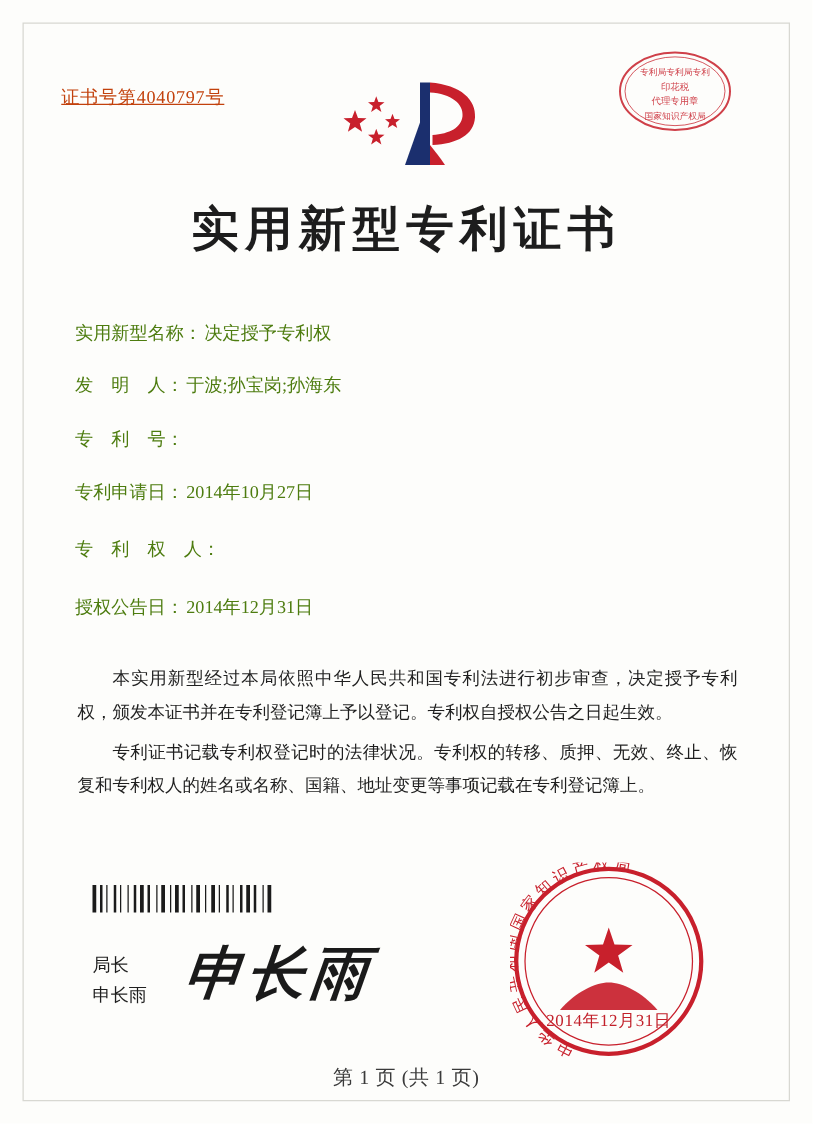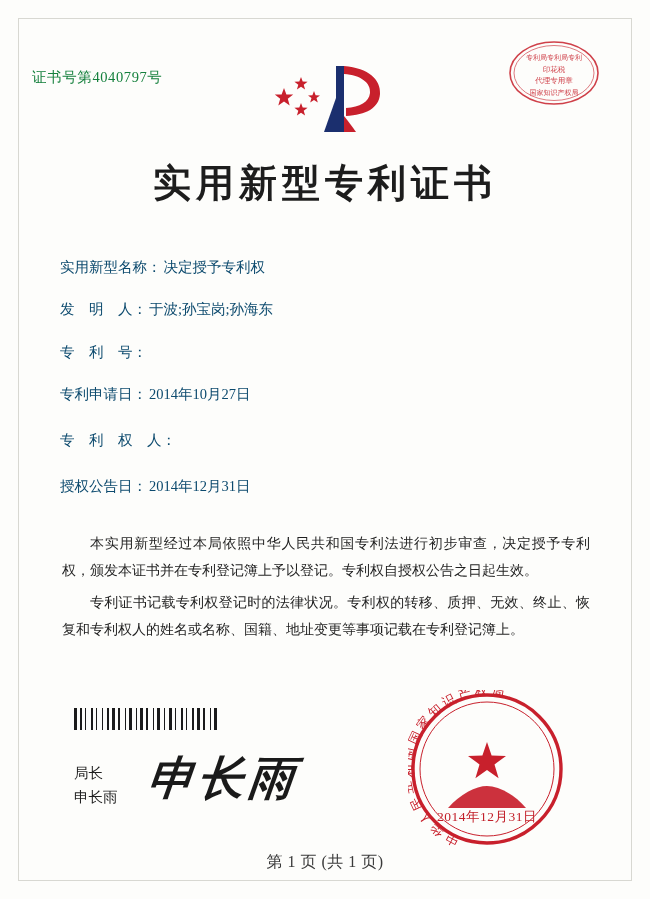--- a/index.html
+++ b/index.html
@@ -22,40 +22,41 @@
     left: 18px;
     top: 18px;
     right: 18px;
     bottom: 18px;
     border: 1px solid #d8d8d2;
   }
 
   
   .cert-no {
     position: absolute;
-    left: 32px;
+    left: 49px;
     top: 68px;
     font-size: 14.5px;
-    color: #15803d;
+    color: #c2410c;
     letter-spacing: 0.6px;
+    text-decoration: underline;
   }
 
   
   .logo {
     position: absolute;
     left: 274px;
     top: 58px;
     width: 112px;
     height: 78px;
   }
 
   
   .stamp-top {
     position: absolute;
-    left: 506px;
+    left: 492px;
     top: 38px;
     width: 96px;
     height: 70px;
     text-align: right;
   }
 
   
   .main-title {
     position: absolute;
     left: 0;
@@ -74,21 +75,21 @@
     position: absolute;
     left: 60px;
     top: 258px;
     width: 530px;
   }
   .field-row {
     display: flex;
     align-items: flex-start;
     margin-bottom: 23.5px;
     font-size: 14.5px;
-    color: #0c4a6e;
+    color: #4d7c0f;
     line-height: 1.3;
   }
   .field-label {
     white-space: pre;
     flex: 0 0 auto;
   }
   .field-value {
     flex: 1 1 auto;
     padding-left: 2px;
   }

